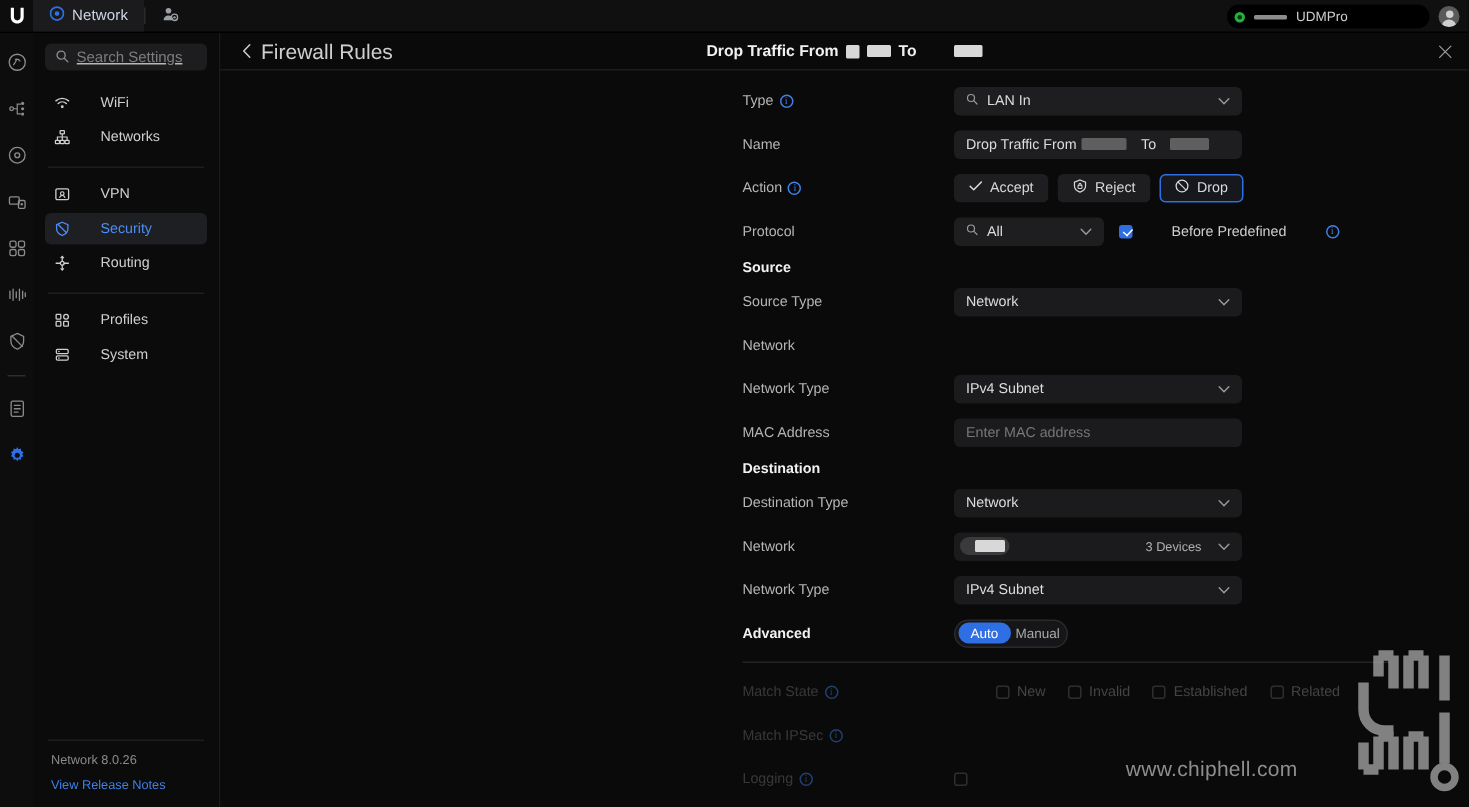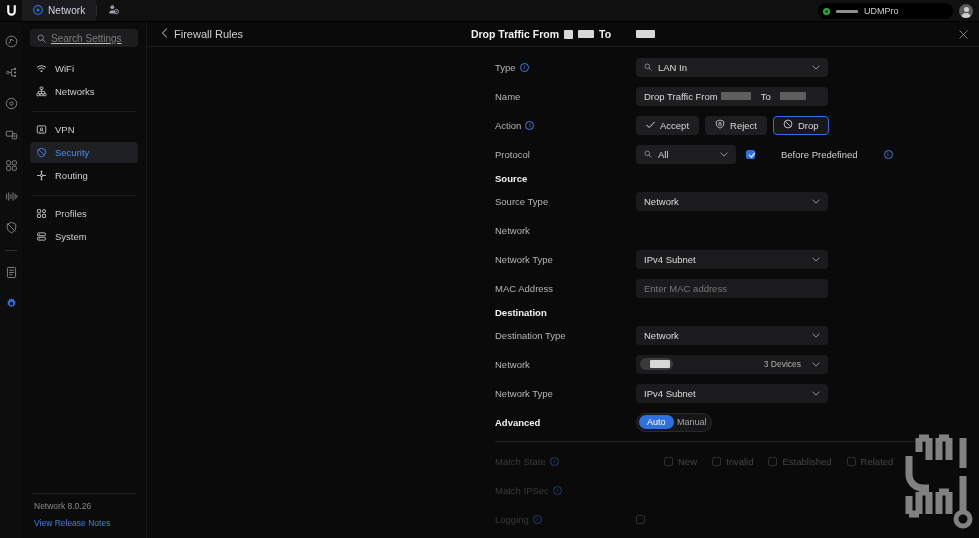--- a/index.html
+++ b/index.html
@@ -85,39 +85,39 @@
     margin-bottom: 11px; cursor: text;
   }
   .search-box input {
     background: transparent; border: none; outline: none;
     color: #b9b9b9; font-size: 10px; width: 100%;
     font-family: "Liberation Sans", sans-serif;
     text-decoration: underline;
   }
   .search-box input::placeholder { color: #7d7d7d; }
   .nav-item {
-    height: 21px; display: flex; align-items: center; gap: 8px;
+    height: 21px; display: flex; align-items: center; gap: 20px;
     padding: 0 6px; border-radius: 4px; cursor: pointer;
     font-size: 9.5px; color: #cfcfcf; margin-bottom: 2px;
   }
   .nav-item.active { background: #1e1f22; color: #4d8bf5; }
   .nav-item .nicon { width: 11px; display: flex; align-items: center; justify-content: center; color: inherit; }
   .nav-divider { height: 1px; background: #1e1e1e; margin: 7px 2px; }
   .sidebar-foot { margin-top: auto; padding-bottom: 0; }
   .ver-text { font-size: 8.5px; color: #8a8a8a; padding: 0 4px 7px; }
   .rel-link { font-size: 8.5px; color: #3f7fe8; padding: 0 4px 10px; cursor: pointer; }
 
   
   .main { flex: 1; background: #0a0a0a; display: flex; flex-direction: column; min-width: 0; position: relative; }
   .panel-head {
     height: 25px; flex: 0 0 25px; display: flex; align-items: center;
     border-bottom: 1px solid #1c1c1c; position: relative; padding: 0 8px;
   }
   .back-link {
-    display: flex; align-items: center; gap: 6px; font-size: 11px;
+    display: flex; align-items: center; gap: 6px; font-size: 14px;
     color: #cfcfcf; cursor: pointer; padding-left: 6px;
   }
   .panel-title {
     position: absolute; left: 0; right: 0; text-align: center;
     font-size: 10.5px; font-weight: bold; color: #f0f0f0;
     display: flex; align-items: center; justify-content: center; gap: 5px;
     pointer-events: none;
   }
   .close-x {
     margin-left: auto; width: 16px; height: 16px; cursor: pointer;
@@ -752,20 +752,21 @@
                   <span class="chk"></span>
                 </div>
               </div>
             </div>
 
           </div>
 
         </div>
 
         <div class="watermark">
+          <div class="wm-text">www.chiphell.com</div>
           <div class="wm-logo">
             <svg width="100" height="96" viewBox="0 0 100 96">
               <g fill="none" stroke="#b0b0b0" stroke-width="7">
                 <path d="M44 4v14M44 4h10M54 4v22"></path>
                 <path d="M64 4v22M64 4h10M74 4v22"></path>
                 <path d="M88 4v30"></path>
                 <path d="M34 22v18M34 40c0 8 6 14 14 14h6"></path>
                 <path d="M88 42v34"></path>
                 <path d="M44 58v22M44 58h10M54 58v22"></path>
                 <path d="M64 58v22M64 58h10M74 58v22"></path>

